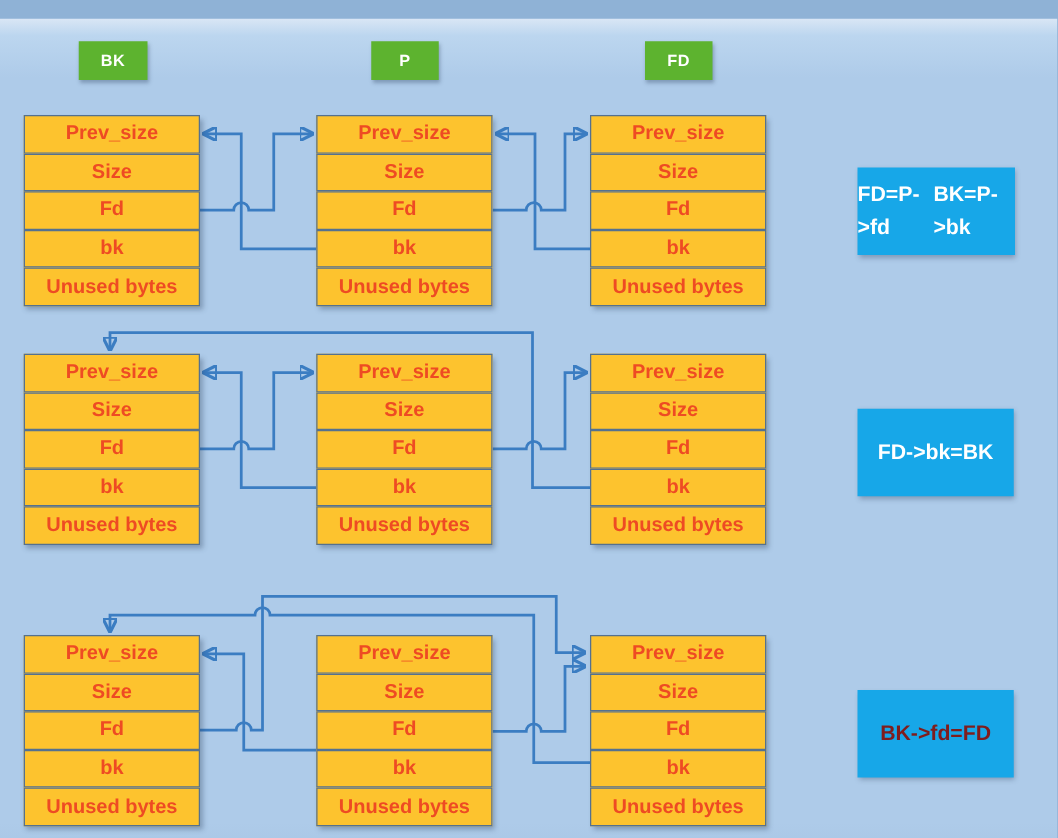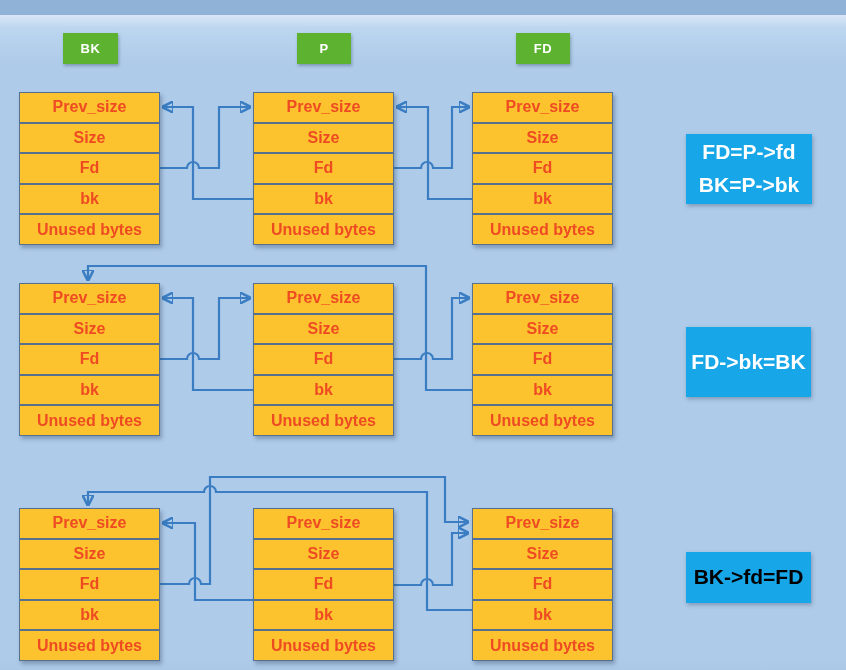--- a/index.html
+++ b/index.html
@@ -16,22 +16,22 @@
     font-weight:bold;font-size:13px;letter-spacing:.5px;
     box-shadow:1px 2px 3px rgba(40,60,90,.35);
   }
   .chunk{position:absolute;box-shadow:2px 3px 4px rgba(40,60,90,.35);}
   .chunk-cell{
     position:absolute;left:0;width:100%;box-sizing:border-box;
     display:flex;align-items:center;justify-content:center;
     font-weight:bold;font-size:16px;
   }
   .step-box{
-    position:absolute;display:flex;flex-direction:column;align-items:center;justify-content:center;
-    font-weight:bold;font-size:21px;line-height:1.55;
+    position:absolute;display:flex;flex-direction:row;align-items:center;justify-content:center;
+    font-weight:bold;font-size:17px;line-height:1.55;
     box-shadow:1px 2px 4px rgba(40,60,90,.35);
   }
 </style>
 </head>
 <body>
 
 <div id="canvas">
 
   <svg id="arrow-layer" viewBox="0 0 846 670" xmlns="http://www.w3.org/2000/svg">
     <defs>
@@ -127,17 +127,17 @@
       </div>
     </div>
   <div id="step-layer">
       <div class="step-box" style="left: 686px; top: 119px; width: 126px; height: 70px; background: rgb(23, 167, 232); color: rgb(255, 255, 255);">
         <div>FD=P-&gt;fd</div>
         <div>BK=P-&gt;bk</div>
       </div>
       <div class="step-box" style="left: 686px; top: 312px; width: 125px; height: 70px; background: rgb(23, 167, 232); color: rgb(255, 255, 255); justify-content: center;">
         <div>FD-&gt;bk=BK</div>
       </div>
-      <div class="step-box" style="left: 686px; top: 537px; width: 125px; height: 51px; background: rgb(23, 167, 232); color: #000000;">
+      <div class="step-box" style="left: 686px; top: 537px; width: 125px; height: 70px; background: rgb(23, 167, 232); color: #7f1d1d;">
         <div>BK-&gt;fd=FD</div>
       </div>
     </div>
 </div>
 
 </body></html>

